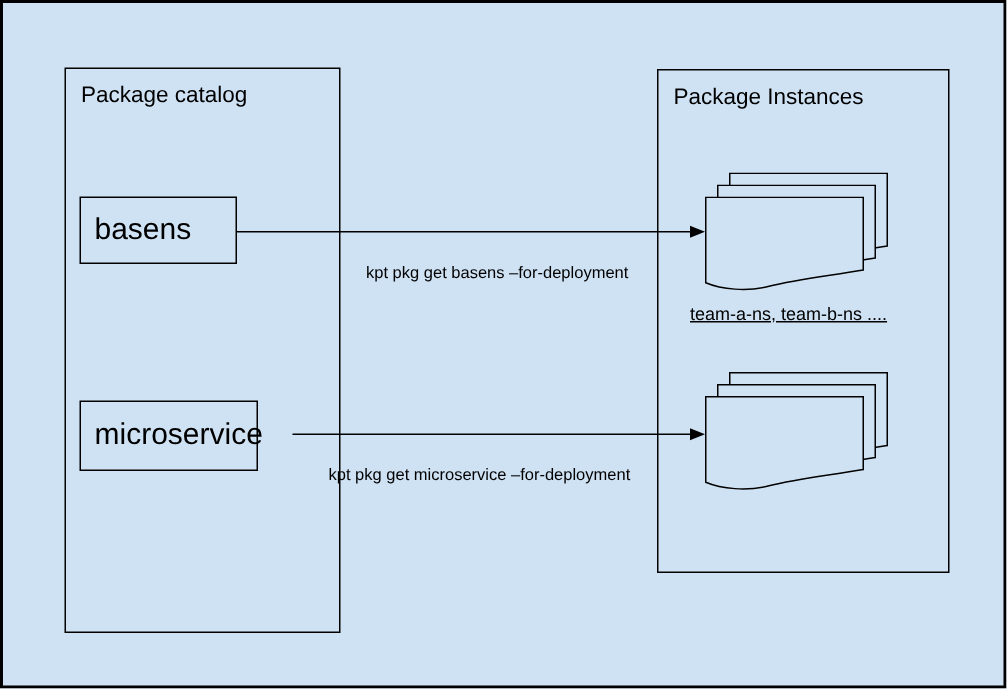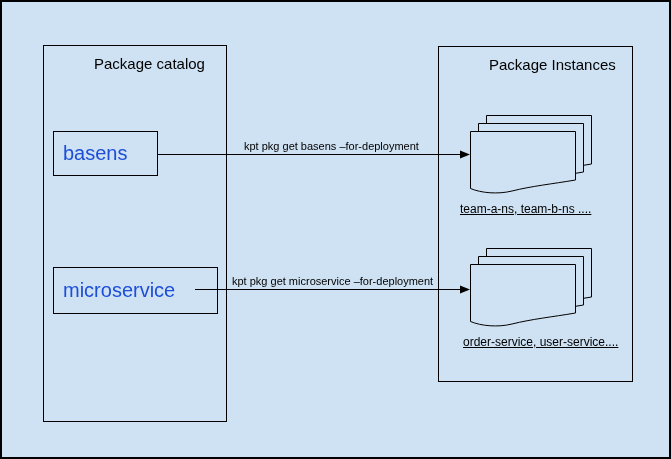--- a/index.html
+++ b/index.html
@@ -5,55 +5,55 @@
   html,body{margin:0;padding:0;background:#ffffff;}
   *{box-sizing:border-box;font-family:"Liberation Sans",sans-serif;}
   .canvas{
     position:relative;width:671px;height:459px;
     background:#cfe2f3;border:2px solid #000;overflow:hidden;
   }
   .container-box{
     position:absolute;border:1px solid #000;background:transparent;
   }
   .container-title{
-    position:absolute;left:10px;top:9px;font-size:15px;line-height:17px;color:#000;white-space:nowrap;margin-left:40px;
+    position:absolute;left:10px;top:9px;font-size:15px;line-height:17px;color:#000;white-space:nowrap;
   }
   .pkg-box{
     position:absolute;border:1px solid #000;background:#cfe2f3;
     display:flex;align-items:center;padding-left:9px;
-    font-size:20px;color:#1d4ed8;white-space:nowrap;
+    font-size:20px;color:#000000;white-space:nowrap;
   }
   .doc-stack{position:absolute;}
   .doc-page{position:absolute;width:106px;height:64px;}
   .stack-caption{
     position:absolute;font-size:12px;color:#000;white-space:nowrap;text-decoration:underline;
   }
   .arrow-svg{position:absolute;overflow:visible;}
   .arrow-label{
-    position:absolute;font-size:11px;line-height:12px;color:#000;white-space:nowrap;
+    position:absolute;font-size:11px;line-height:12px;color:#000;white-space:nowrap;margin-top:36px;
   }
 </style>
 </head>
 <body>
 
 <div class="canvas">
 
   <div class="container-box" style="left:41px;top:43px;width:184px;height:377px;">
     <div class="container-title">Package catalog</div>
   </div>
 
   <div class="container-box" style="left:436px;top:44px;width:195px;height:336px;">
     <div class="container-title">Package Instances</div>
   </div>
 
   <div class="pkg-box" style="left:51px;top:129px;width:105px;height:45px;">
     <span>basens</span>
   </div>
 
-  <div class="pkg-box" style="left:51px;top:265px;width:165px;height:47px;">
+  <div class="pkg-box" style="left:51px;top:265px;width:119px;height:47px;">
     <span>microservice</span>
   </div>
 
   <div class="doc-stack" style="left:468px;top:113px;width:122px;height:80px;">
     <svg class="doc-page" style="left:16px;top:0px;" viewBox="0 0 106 64">
       <path d="M0.5 0.5 L105.5 0.5 L105.5 49 C 82 53, 62 55, 42 60 C 28 63.5, 11 62, 0.5 57.5 Z" fill="#cfe2f3" stroke="#000" stroke-width="1"></path>
     </svg>
     <svg class="doc-page" style="left:8px;top:8px;" viewBox="0 0 106 64">
       <path d="M0.5 0.5 L105.5 0.5 L105.5 49 C 82 53, 62 55, 42 60 C 28 63.5, 11 62, 0.5 57.5 Z" fill="#cfe2f3" stroke="#000" stroke-width="1"></path>
     </svg>
@@ -67,27 +67,26 @@
     <svg class="doc-page" style="left:16px;top:0px;" viewBox="0 0 106 64">
       <path d="M0.5 0.5 L105.5 0.5 L105.5 49 C 82 53, 62 55, 42 60 C 28 63.5, 11 62, 0.5 57.5 Z" fill="#cfe2f3" stroke="#000" stroke-width="1"></path>
     </svg>
     <svg class="doc-page" style="left:8px;top:8px;" viewBox="0 0 106 64">
       <path d="M0.5 0.5 L105.5 0.5 L105.5 49 C 82 53, 62 55, 42 60 C 28 63.5, 11 62, 0.5 57.5 Z" fill="#cfe2f3" stroke="#000" stroke-width="1"></path>
     </svg>
     <svg class="doc-page" style="left:0px;top:16px;" viewBox="0 0 106 64">
       <path d="M0.5 0.5 L105.5 0.5 L105.5 49 C 82 53, 62 55, 42 60 C 28 63.5, 11 62, 0.5 57.5 Z" fill="#cfe2f3" stroke="#000" stroke-width="1"></path>
     </svg>
   </div>
-  <div class="stack-caption" style="left:461px;top:333px;">order-service, user-service....</div>
 
   <svg class="arrow-svg" style="left:156px;top:146px;" width="313" height="13">
     <line x1="0" y1="6.5" x2="303" y2="6.5" stroke="#000" stroke-width="1"></line>
     <polygon points="302,2.5 312,6.5 302,10.5" fill="#000"></polygon>
   </svg>
   <div class="arrow-label" style="left:242px;top:138px;">kpt pkg get basens –for-deployment</div>
 
   <svg class="arrow-svg" style="left:193px;top:281px;" width="276" height="13">
     <line x1="0" y1="6.5" x2="266" y2="6.5" stroke="#000" stroke-width="1"></line>
     <polygon points="265,2.5 275,6.5 265,10.5" fill="#000"></polygon>
   </svg>
-  <div class="arrow-label" style="left:230px;top:273px;">kpt pkg get microservice –for-deployment</div>
+  <div class="arrow-label" style="left:217px;top:273px;">kpt pkg get microservice –for-deployment</div>
 
 </div>
 
 </body></html>

